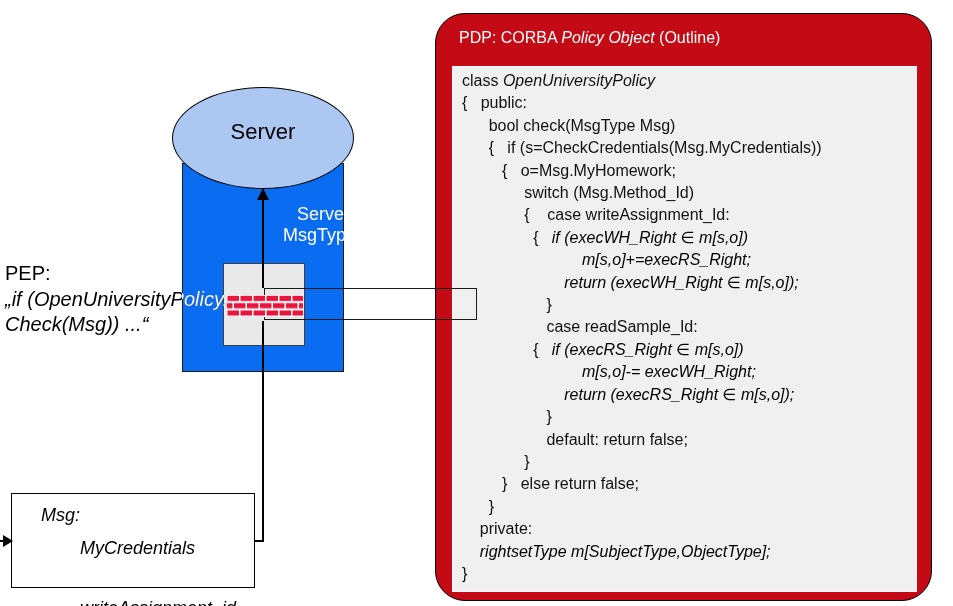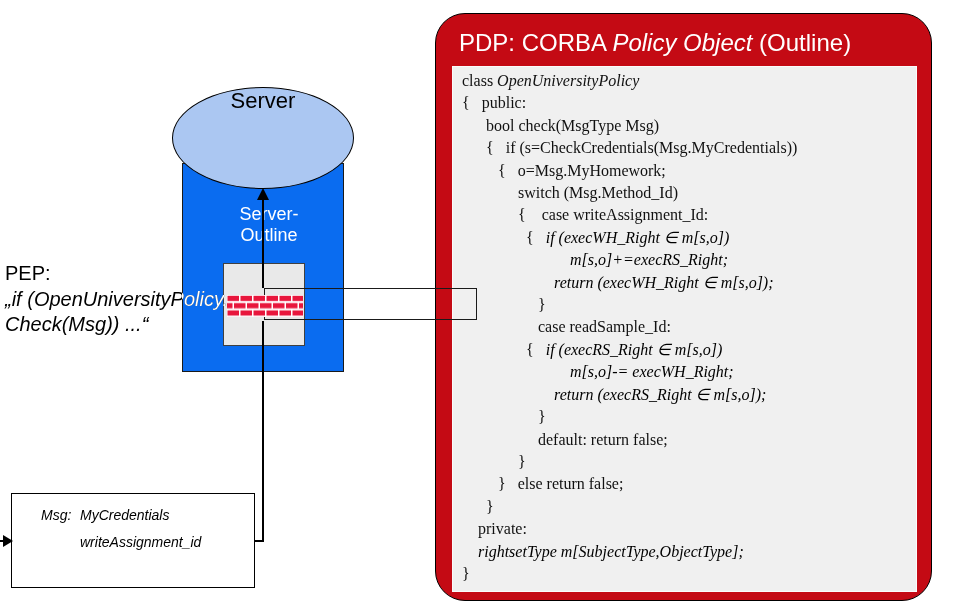--- a/index.html
+++ b/index.html
@@ -8,23 +8,23 @@
     position:relative; width:953px; height:606px; background:#ffffff;
     font-family:"Liberation Sans","DejaVu Sans",sans-serif; overflow:hidden;
   }
   .abs { position:absolute; }
 
   
   .blue-rect { left:182px; top:163px; width:162px; height:209px;
     background:#0a6cf0; border:1px solid #1a1a1a; z-index:1; }
   .server-ellipse { left:172px; top:87px; width:182px; height:102px;
     background:#abc7f2; border:1.5px solid #000; border-radius:50%;
-    display:flex; align-items:flex-start; justify-content:center;
+    display:flex; align-items:center; justify-content:center;
     padding-bottom:12px; font-size:22px; color:#000; z-index:2; }
-  .skeleton-label { left:182px; top:204px; width:174px; text-align:center;
+  .skeleton-label { left:182px; top:204px; width:174px; text-align:right;
     color:#ffffff; font-size:18px; line-height:21px; z-index:2; }
 
   
   .pep-filter { left:223px; top:263px; width:82px; height:83px;
     background:#e9e9e9; border:1.5px solid #404040; z-index:3; }
   .bricks { left:227px; top:295px; width:76px; height:22px; z-index:5; }
 
   
   .h-rect { left:264px; top:288px; width:213px; height:32px;
     border:1.5px solid #1a1a1a; background:transparent; z-index:4; }
@@ -43,34 +43,34 @@
 
   
   .pep-text { left:5px; top:261px; z-index:7; font-size:20px; line-height:25.5px;
     color:#000; white-space:nowrap; }
   .pep-text .it { font-style:italic; }
   .pep-text.overlay { color:#ffffff; clip-path:inset(0 0 0 177px); }
 
   
   .msg-box { left:11px; top:493px; width:244px; height:95px;
     background:#fff; border:1.5px solid #000; z-index:2;
-    font-style:italic; font-size:14px; color:#000; }
+    font-style:italic; font-size:18px; color:#000; }
   .msg-row { display:flex; padding:8px 0 0 29px; }
   .msg-label { width:39px; line-height:27px; }
-  .msg-values div { line-height:27px; }
+  .msg-values div { line-height:27px;margin-top:33px; }
 
   
   .pdp-box { left:435px; top:13px; width:497px; height:588px;
     background:#c40a14; border:1.5px solid #000; border-radius:30px; z-index:1; }
-  .pdp-title { padding:15px 0 0 23px; color:#ffffff; font-size:24px; white-space:nowrap; }
+  .pdp-title { padding:15px 0 0 23px; color:#ffffff; font-size:16px; white-space:nowrap; }
   .pdp-title .it { font-style:italic; }
   .pdp-inner { left:452px; top:66px; width:465px; height:526px;
     background:#f0f0f0; border:1.5px solid #fbfbfb; z-index:2; }
   .code { padding:3px 0 0 9px; font-size:16px; line-height:22.4px;
-    white-space:pre; color:#111;font-family:Liberation Serif, serif; }
+    white-space:pre; color:#111; }
   .code .seg-b { color:#000000; font-style:italic; }
   .code .seg-ki { font-style:italic; }
 </style>
 </head>
 <body>
 
 <div class="canvas">
 
   <div class="abs pdp-box">
     <div class="pdp-title"><span>PDP: CORBA </span><span class="it">Policy Object</span><span> (Outline)</span></div>
@@ -78,21 +78,21 @@
   <div class="abs pdp-inner">
     <div class="code" id="code-block"><div><span class="seg-k">class </span><span class="seg-ki">OpenUniversityPolicy</span></div><div><span class="seg-k">{   public:</span></div><div><span class="seg-k">      bool check(MsgType Msg)</span></div><div><span class="seg-k">      {   if (s=CheckCredentials(Msg.MyCredentials))</span></div><div><span class="seg-k">         {   o=Msg.MyHomework;</span></div><div><span class="seg-k">              switch (Msg.Method_Id)</span></div><div><span class="seg-k">              {    case writeAssignment_Id:</span></div><div><span class="seg-k">                {   </span><span class="seg-b">if (execWH_Right ∈ m[s,o])</span></div><div><span class="seg-k">                           </span><span class="seg-b">m[s,o]+=execRS_Right;</span></div><div><span class="seg-k">                       </span><span class="seg-b">return (execWH_Right ∈ m[s,o]);</span></div><div><span class="seg-k">                   }</span></div><div><span class="seg-k">                   case readSample_Id:</span></div><div><span class="seg-k">                {   </span><span class="seg-b">if (execRS_Right ∈ m[s,o])</span></div><div><span class="seg-k">                           </span><span class="seg-b">m[s,o]-= execWH_Right;</span></div><div><span class="seg-k">                       </span><span class="seg-b">return (execRS_Right ∈ m[s,o]);</span></div><div><span class="seg-k">                   }</span></div><div><span class="seg-k">                   default: return false;</span></div><div><span class="seg-k">              }</span></div><div><span class="seg-k">         }   else return false;</span></div><div><span class="seg-k">      }</span></div><div><span class="seg-k">    private:</span></div><div><span class="seg-k">    </span><span class="seg-b">rightsetType m[SubjectType,ObjectType];</span></div><div><span class="seg-k">}</span></div></div>
   </div>
 
   <div class="abs blue-rect"></div>
   <div class="abs server-ellipse">
     <span>Server</span>
   </div>
   <div class="abs skeleton-label">
     <div>Server-</div>
-    <div>Outline</div>
+    <div>MsgType</div>
   </div>
 
   <div class="abs pep-filter"></div>
   <div class="abs h-rect"></div>
   <svg class="abs bricks" width="76" height="22">
     <defs>
       <pattern id="brickpat" x="0" y="0" width="26" height="14.6" patternUnits="userSpaceOnUse">
         <rect x="0" y="0" width="26" height="14.6" fill="#ffffff"></rect>
         <rect x="0.5" y="0.8" width="11.5" height="5.2" fill="#e8163c"></rect>
         <rect x="13.5" y="0.8" width="11.5" height="5.2" fill="#e8163c"></rect>

